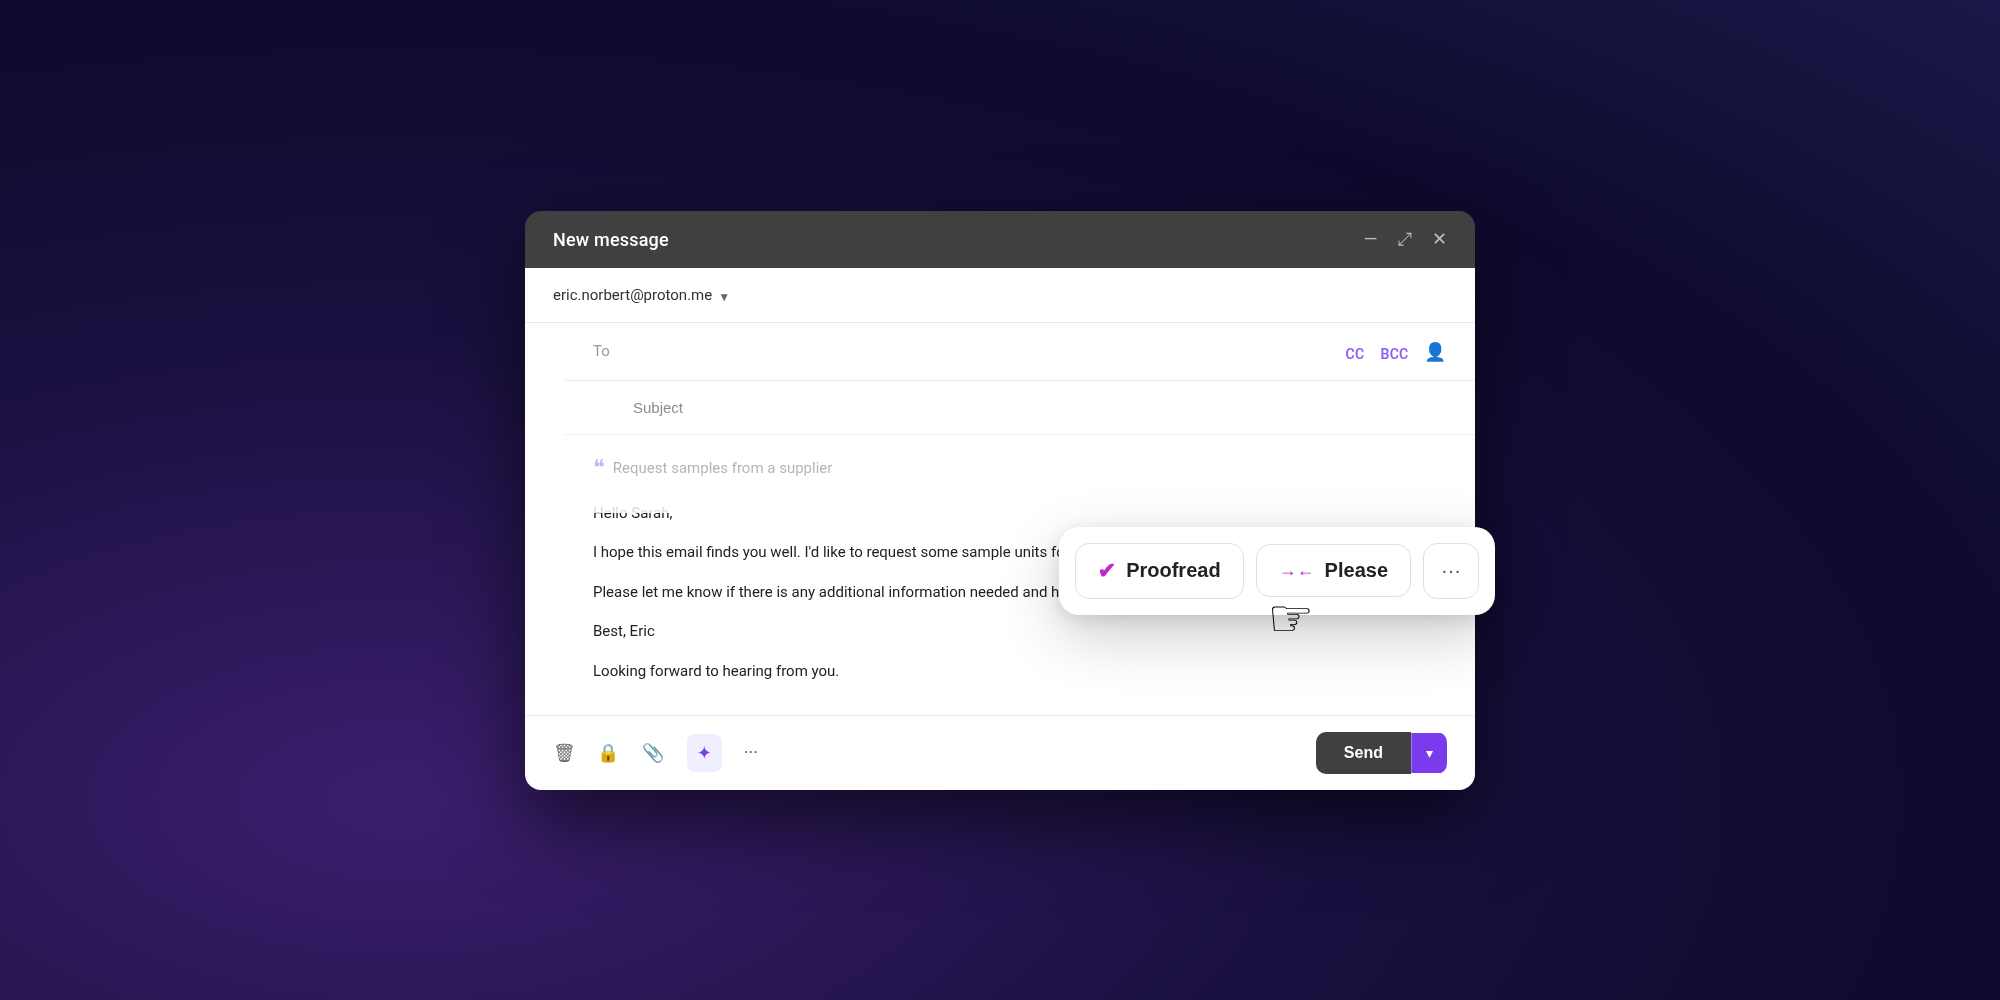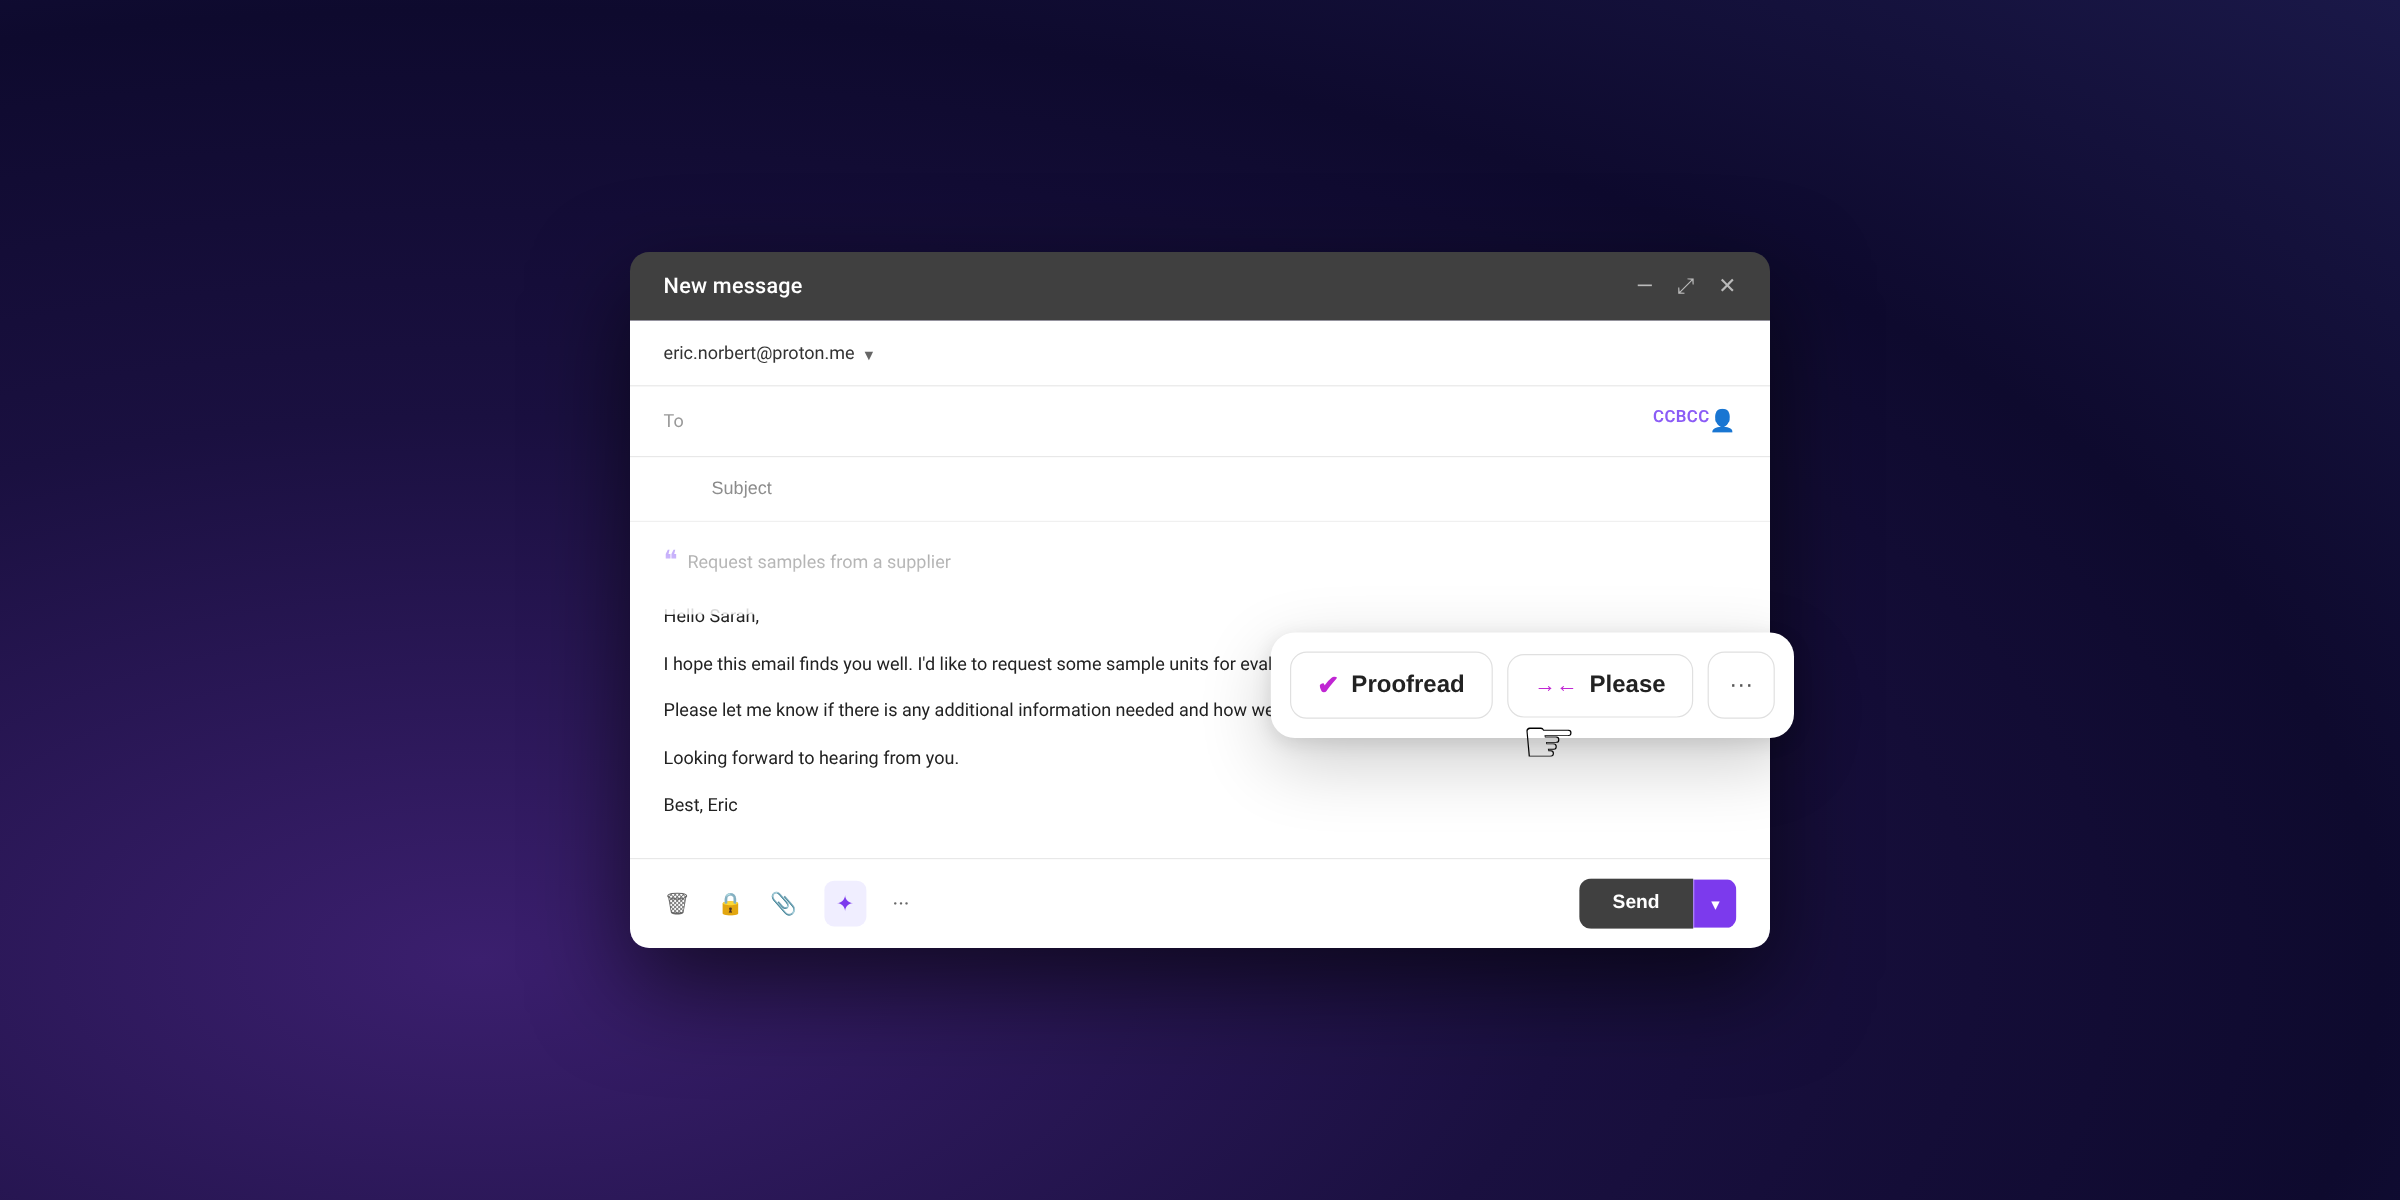--- a/index.html
+++ b/index.html
@@ -96,22 +96,22 @@
       flex: 1;
       border: none;
       outline: none;
       font-size: 15px;
       color: #333;
       background: transparent;
     }
 
     .to-actions {
       display: flex;
-      gap: 0;
-      align-items: flex-start;
+      gap: 16px;
+      align-items: flex-end;
     }
 
     .to-action-btn {
       color: #8b5cf6;
       font-size: 14px;
       font-weight: 600;
       cursor: pointer;
       letter-spacing: 0.3px;
     }
 
@@ -124,20 +124,21 @@
     .subject-row {
       padding: 18px 28px;
       border-bottom: 1px solid #e8e8e8;
       display: flex;
       align-items: center;
     }
 
     
     .compose-body-inner {
       position: relative;
+      margin-left: 40px;
     }
 
     .gradient-overlay {
       position: absolute;
       top: 60px;
       left: 0;
       right: 0;
       height: 130px;
       background: linear-gradient(to bottom, rgba(255,255,255,0) 0%, rgba(255,255,255,0.85) 100%);
       pointer-events: none;
@@ -351,22 +352,22 @@
 
         <div class="ai-prompt-line">
           <span class="ai-quote-icon">❝</span>
           <span class="ai-prompt-text">Request samples from a supplier</span>
         </div>
 
         <div class="email-content">
           <p>Hello Sarah,</p>
           <p>I hope this email finds you well. I'd like to request some sample units for evaluation purposes.</p>
           <p>Please let me know if there is any additional information needed and how we can proceed with the shipment.</p>
+          <p>Best, Eric</p>
           <p>Looking forward to hearing from you.</p>
-          <p>Best, Eric</p>
         </div>
 
         <div class="ai-popup">
           <button class="ai-btn">
             <span class="ai-btn-icon" style="color:#c026d3;">✔︎</span>
             <span>Proofread</span>
           </button>
           <button class="ai-btn">
             <span class="ai-btn-icon" style="color:#c026d3; font-size:18px;">→←</span>
             <span>Please</span>

